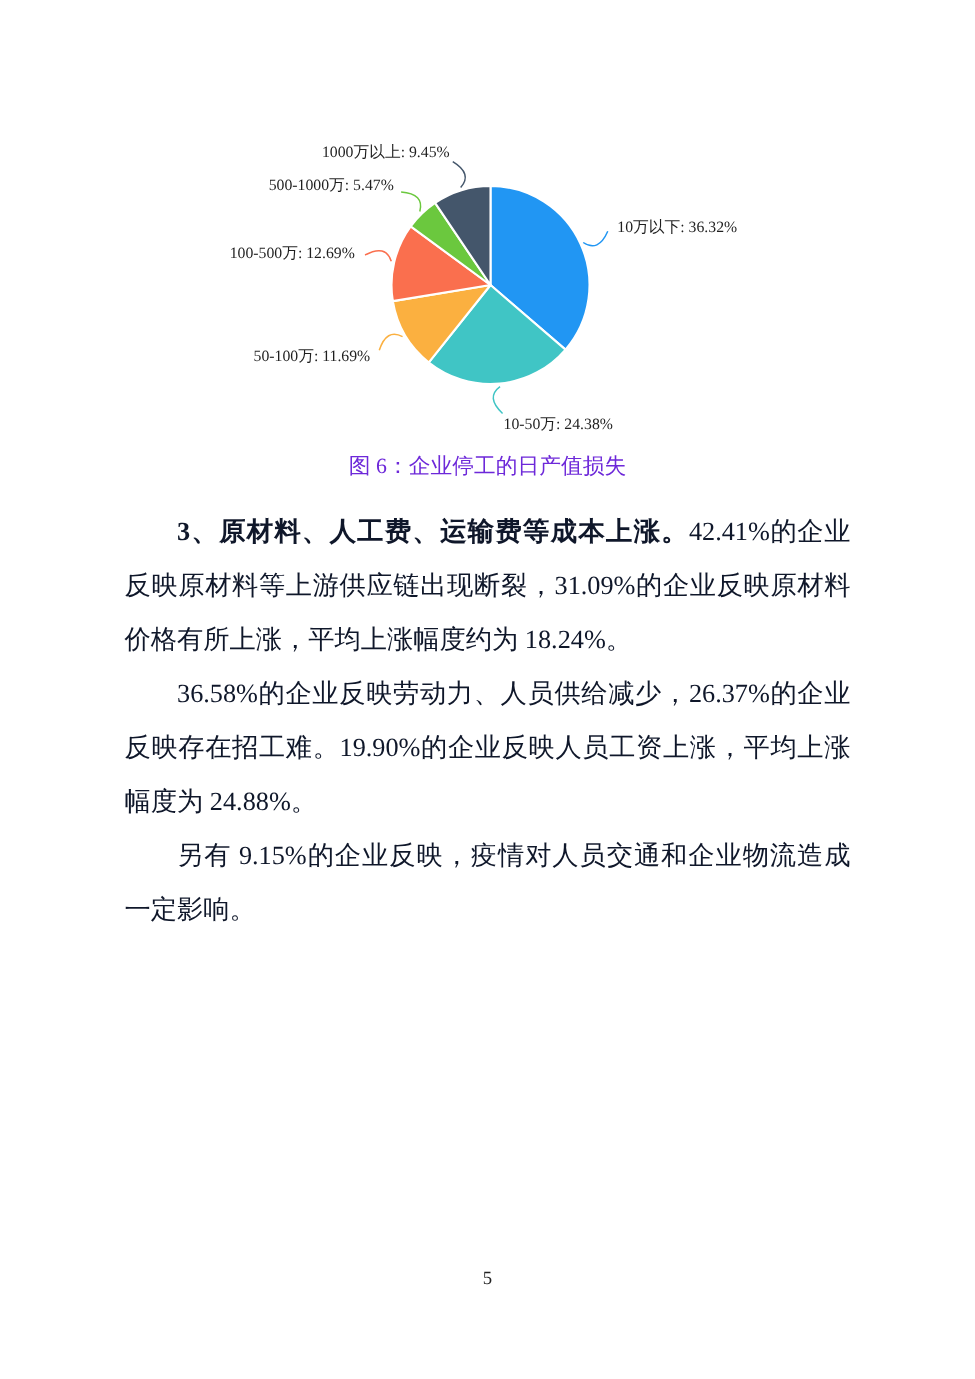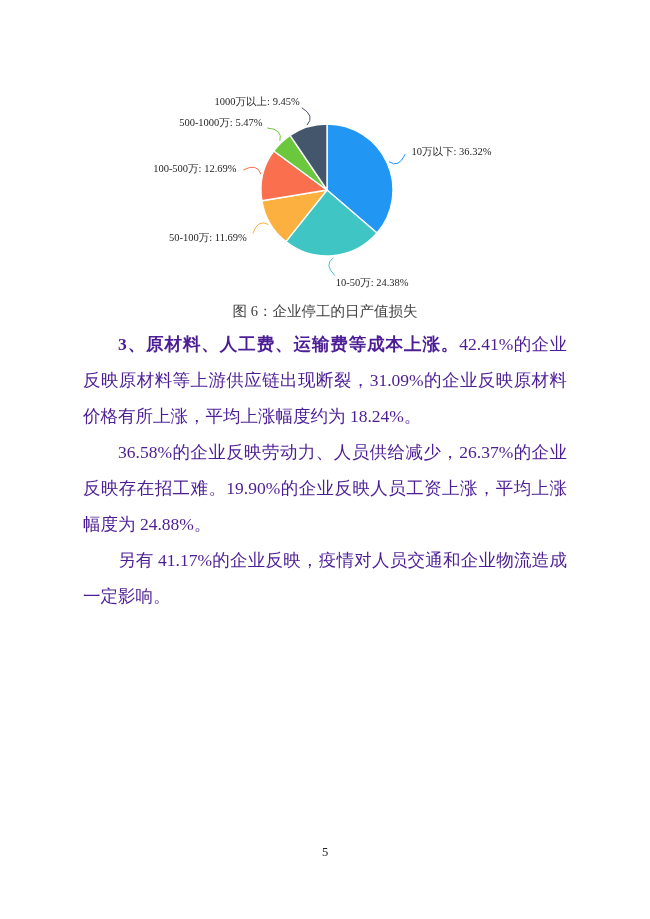--- a/index.html
+++ b/index.html
@@ -19,32 +19,32 @@
     left: 0;
   }
   .figure-caption {
     position: absolute;
     top: 301px;
     left: 83px;
     width: 484px;
     text-align: center;
     font-size: 14.5px;
     line-height: 20px;
-    color: #404040;
+    color: #6d28d9;
     white-space: nowrap;
   }
   .body-text {
     position: absolute;
-    top: 326px;
+    top: 336px;
     left: 83px;
     width: 484px;
     font-size: 17.5px;
     line-height: 36px;
     text-align: justify;
-    color: #4c1d95;
+    color: #0f172a;
   }
   .body-text p {
     text-indent: 2em;
     margin: 0;
   }
   .body-text .lead-bold {
     font-weight: bold;
     letter-spacing: 0.5px;
   }
   .page-number {
@@ -86,18 +86,18 @@
       <path d="M 327.00 190.00 L 290.07 135.30 A 66 66 0 0 1 327.00 124.00 Z" fill="#44566B" stroke="#ffffff" stroke-width="1.4" stroke-linejoin="round"></path>
       <path d="M 307.11 124.97 Q 315.25 115.93 301.84 107.76" fill="none" stroke="#44566B" stroke-width="1"></path>
       <text x="299.79" y="104.57" text-anchor="end" class="pie-label">1000万以上: 9.45%</text>
     </svg>
 
   <div class="figure-caption">图 6：企业停工的日产值损失</div>
 
   <div class="body-text">
     <p><span class="lead-bold">3、原材料、人工费、运输费等成本上涨。</span><span>42.41%的企业反映原材料等上游供应链出现断裂，31.09%的企业反映原材料价格有所上涨，平均上涨幅度约为 18.24%。</span></p>
     <p>36.58%的企业反映劳动力、人员供给减少，26.37%的企业反映存在招工难。19.90%的企业反映人员工资上涨，平均上涨幅度为 24.88%。</p>
-    <p>另有 41.17%的企业反映，疫情对人员交通和企业物流造成一定影响。</p>
+    <p>另有 9.15%的企业反映，疫情对人员交通和企业物流造成一定影响。</p>
   </div>
 
   <div class="page-number">5</div>
 
 </div>
 
 </body></html>

